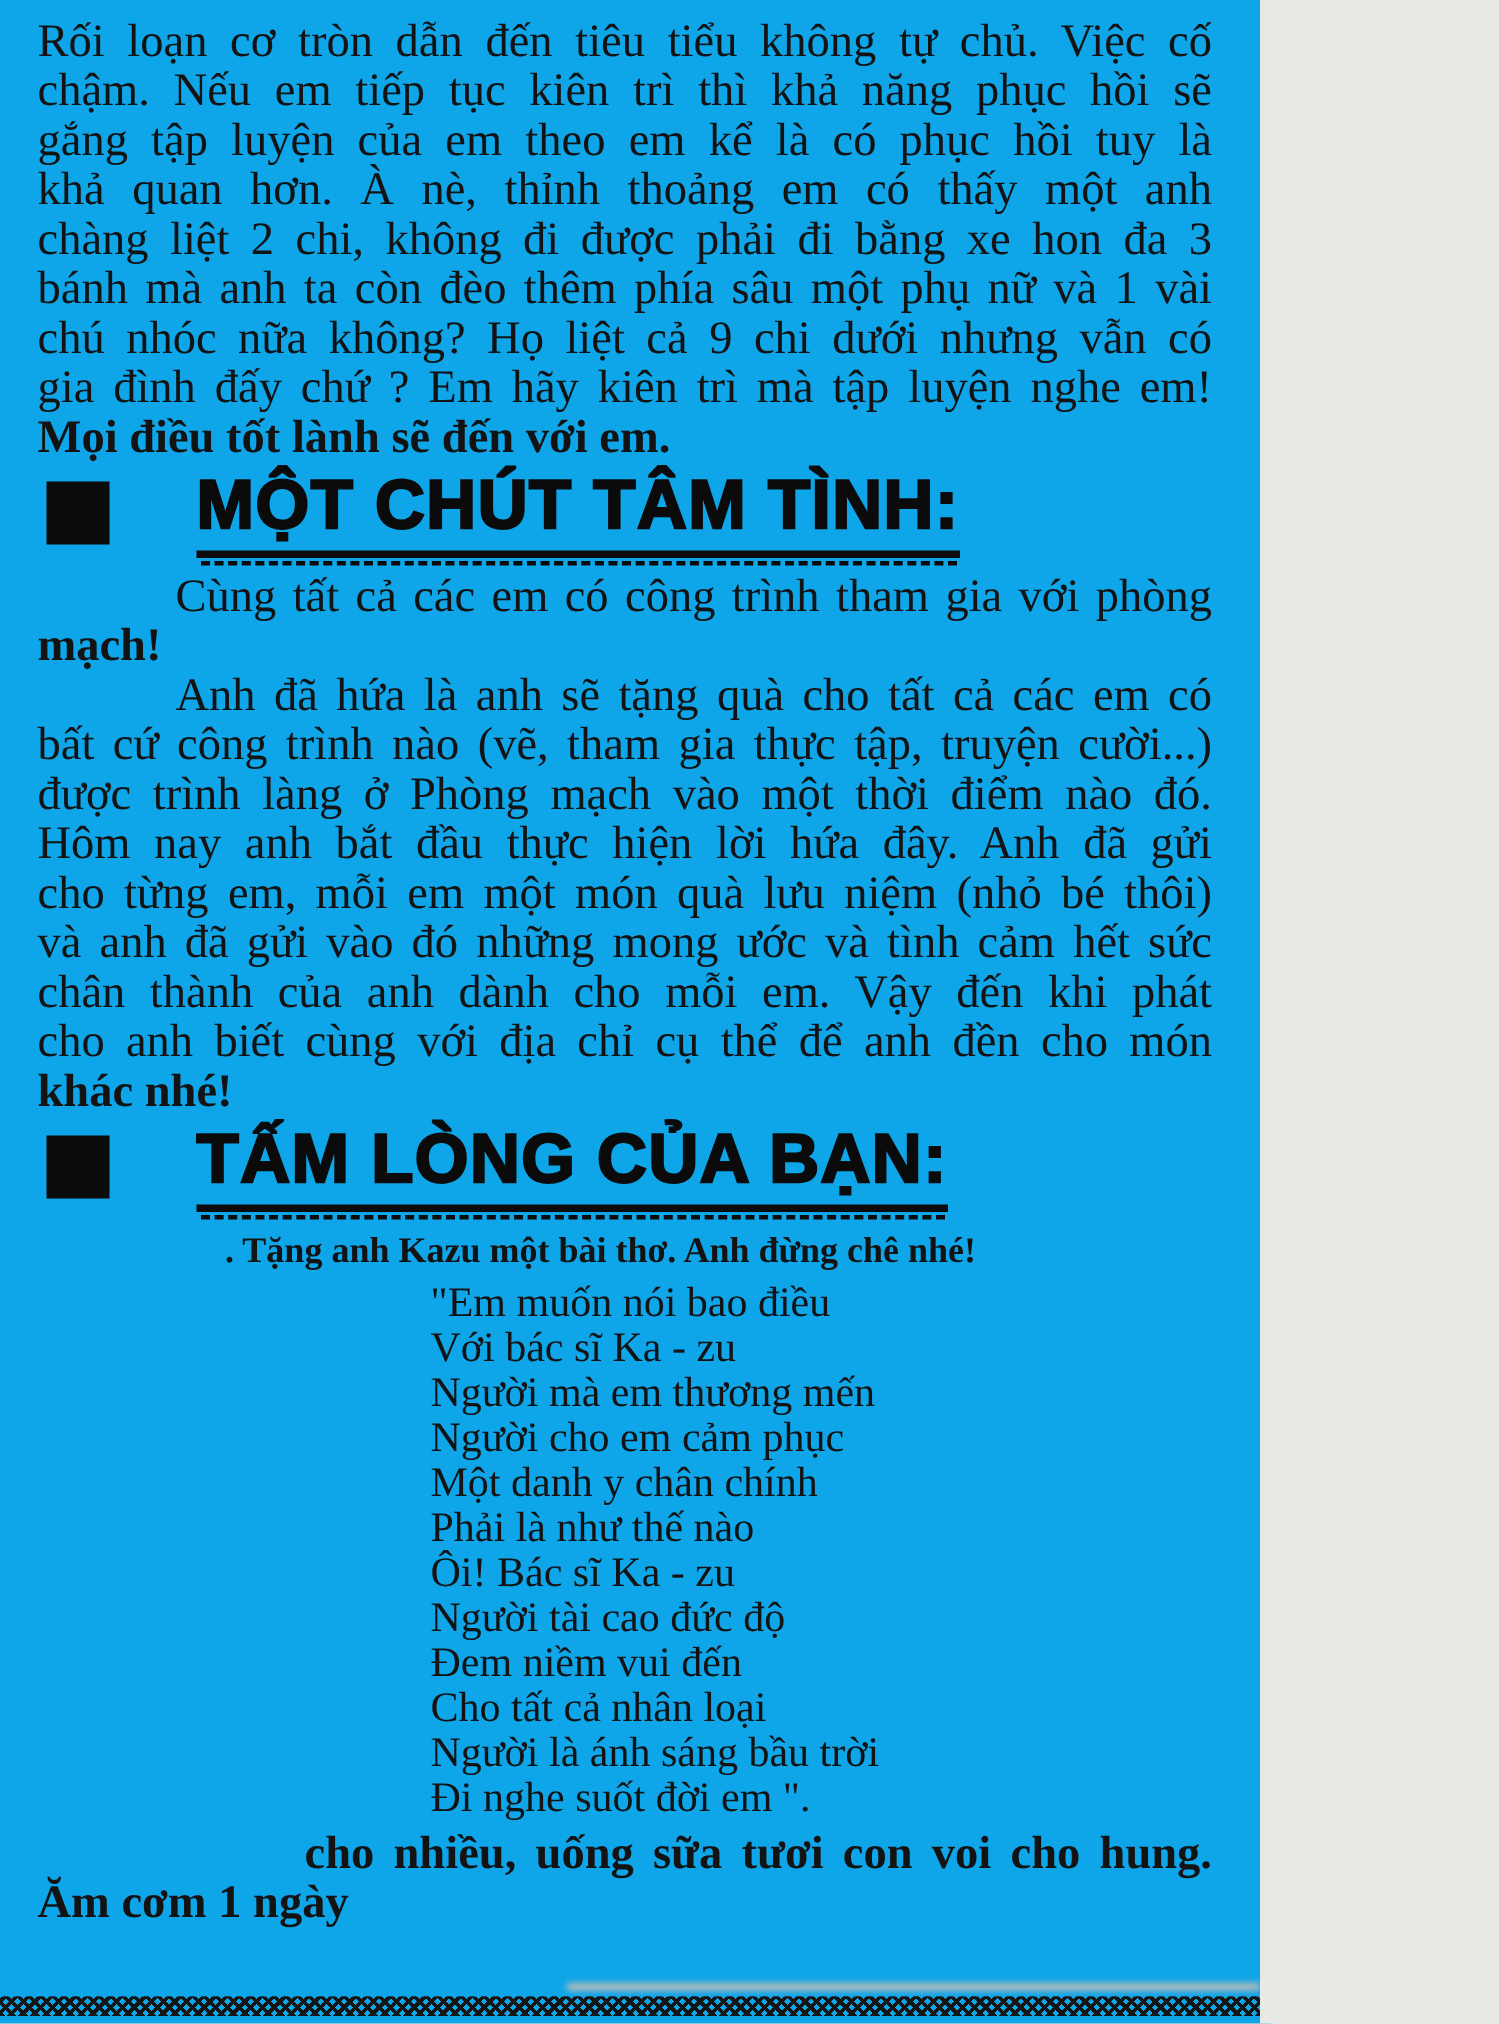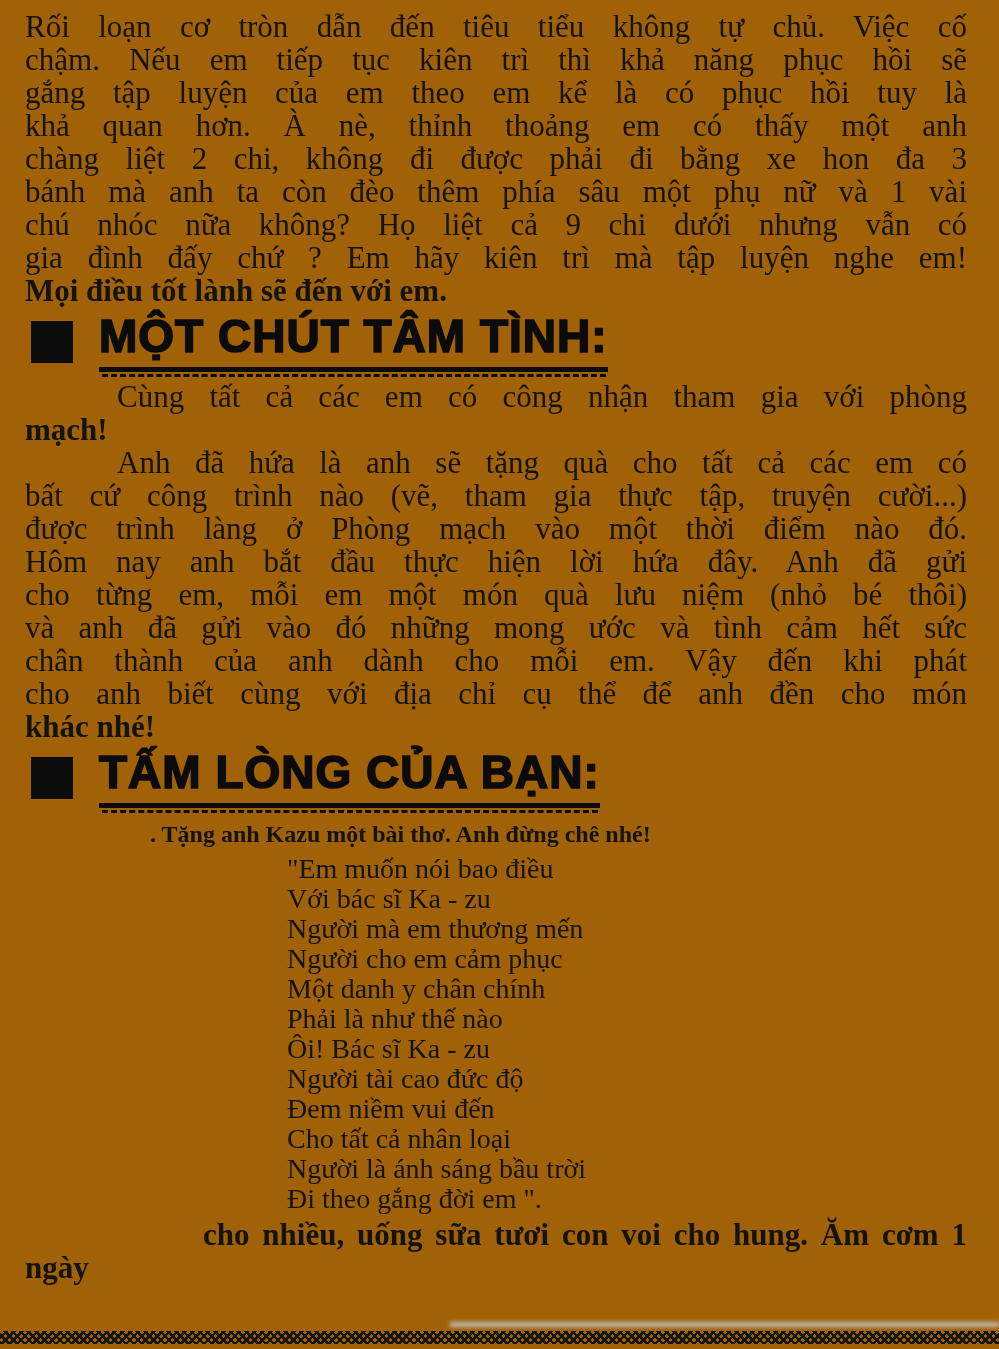--- a/index.html
+++ b/index.html
@@ -1,36 +1,37 @@
 <!DOCTYPE html>
 <html><head>
 <meta charset="utf-8">
 <style>
   html,body{margin:0;padding:0;background:#e8e8e4;}
   .page{
     position:relative;
-    width:999px;height:1349px;
-    background:#a16207;
+    width:840px;height:1349px;
+    background:#0ea5e9;
     color:#131313;
     font-family:"Liberation Serif",serif;
     overflow:hidden;
     box-sizing:border-box;
   }
   .content{padding:10px 32px 0 25px;}
   .para{font-size:31px;line-height:33px;}
   .para .line{
     text-align:justify;
     text-align-last:justify;
   }
   .para .line:last-child{text-align-last:left;font-weight:bold;}
   .p-indent .line:first-child{text-indent:92px;}
 
   .heading{
     display:flex;align-items:flex-start;
     margin:6px 0 8px 6px;
+    gap:32px;
   }
   .bullet{
     width:42px;height:42px;flex:none;
     background:#0b0b0b;
     margin:8px 26px 0 0;
     overflow:hidden;color:transparent;font-size:0;
   }
   .heading-title{
     display:inline-block;
     font-family:"Liberation Sans",sans-serif;
@@ -90,21 +91,21 @@
         <div class="line">gia đình đấy chứ ? Em hãy kiên trì mà tập luyện nghe em!</div>
         <div class="line">Mọi điều tốt lành sẽ đến với em.</div>
       </div>
 
     <div class="heading">
       <span class="bullet"></span>
       <span class="heading-title">MỘT CHÚT TÂM TÌNH:</span>
     </div>
 
     <div class="para p-indent">
-        <div class="line">Cùng tất cả các em có công nhận tham gia với phòng</div>
+        <div class="line">Cùng tất cả các em có công trình tham gia với phòng</div>
         <div class="line">mạch!</div>
       </div>
 
     <div class="para p-indent">
         <div class="line">Anh đã hứa là anh sẽ tặng quà cho tất cả các em có</div>
         <div class="line">bất cứ công trình nào (vẽ, tham gia thực tập, truyện cười...)</div>
         <div class="line">được trình làng ở Phòng mạch vào một thời điểm nào đó.</div>
         <div class="line">Hôm nay anh bắt đầu thực hiện lời hứa đây. Anh đã gửi</div>
         <div class="line">cho từng em, mỗi em một món quà lưu niệm (nhỏ bé thôi)</div>
         <div class="line">và anh đã gửi vào đó những mong ước và tình cảm hết sức</div>
@@ -125,21 +126,21 @@
         <div class="line">Với bác sĩ Ka - zu</div>
         <div class="line">Người mà em thương mến</div>
         <div class="line">Người cho em cảm phục</div>
         <div class="line">Một danh y chân chính</div>
         <div class="line">Phải là như thế nào</div>
         <div class="line">Ôi! Bác sĩ Ka - zu</div>
         <div class="line">Người tài cao đức độ</div>
         <div class="line">Đem niềm vui đến</div>
         <div class="line">Cho tất cả nhân loại</div>
         <div class="line">Người là ánh sáng bầu trời</div>
-        <div class="line">Đi theo gắng đời em ".</div>
+        <div class="line">Đi nghe suốt đời em ".</div>
       </div>
 
     <div class="para closing">
         <div class="line">cho nhiều, uống sữa tươi con voi cho hung. Ăm cơm 1 ngày</div>
       </div>
 
   </div>
 
   <div class="bottom-smear"></div>
   <div class="bottom-band"></div>

